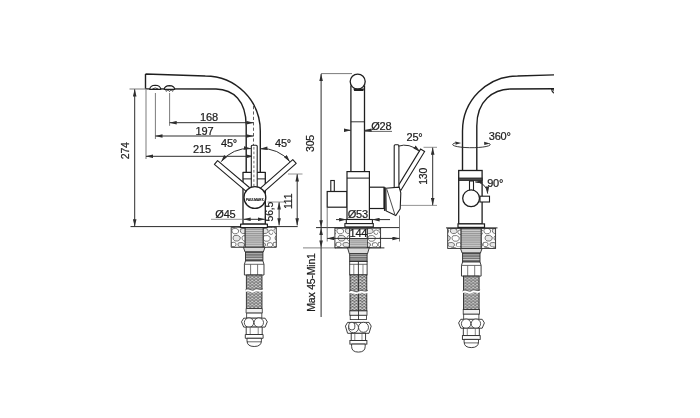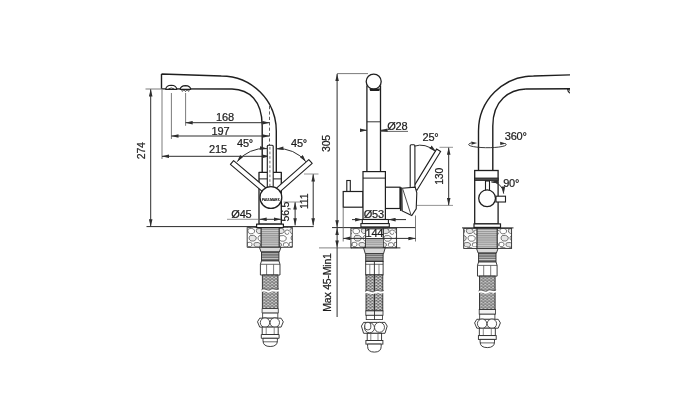--- a/index.html
+++ b/index.html
@@ -1,16 +1,16 @@
 <!DOCTYPE html>
 <html><head>
 <meta charset="utf-8">
 <style>
 html,body{margin:0;padding:0;background:#ffffff;}
-#wrap{width:554px;height:418px;position:relative;background:#fff;overflow:hidden;filter:grayscale(0%);will-change:transform;margin-left:16px;}
+#wrap{width:554px;height:418px;position:relative;background:#fff;overflow:hidden;filter:grayscale(0%);will-change:transform;}
 text{font-family:"Liberation Sans",sans-serif;fill:#1d1d1d;stroke:#1d1d1d;stroke-width:0.22px;}
 .dim{font-size:11px;letter-spacing:-0.2px;}
 .dimr{font-size:10.5px;letter-spacing:-0.2px;}
 </style>
 </head>
 <body>
 <div id="wrap">
 <svg width="700" height="418" viewBox="0 0 700 418">
 <defs>
 <marker id="ah" markerWidth="8" markerHeight="4" refX="7.3" refY="1.9" orient="auto-start-reverse" markerUnits="userSpaceOnUse">

